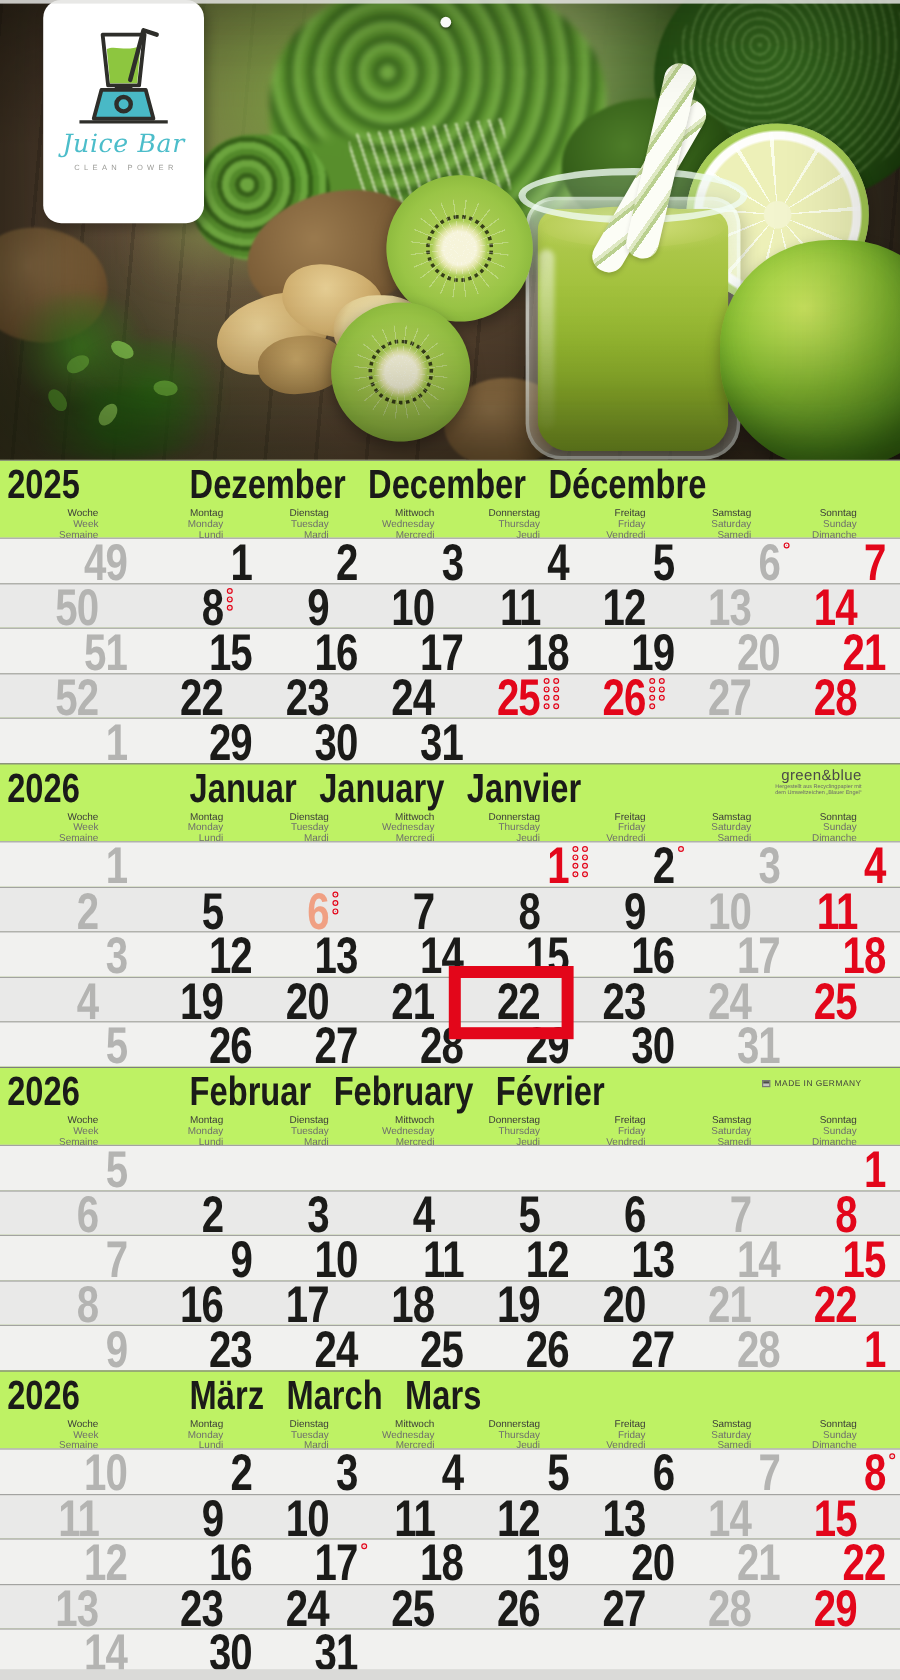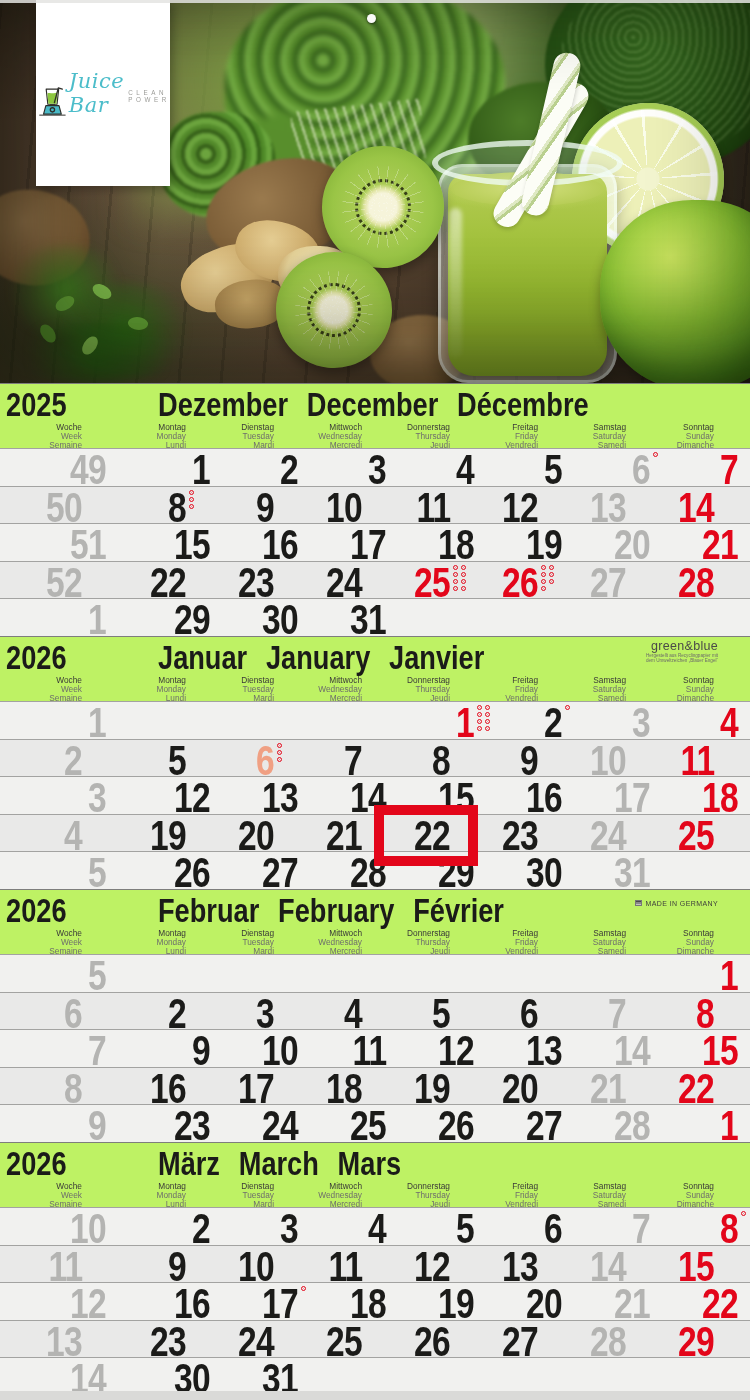--- a/index.html
+++ b/index.html
@@ -105,21 +105,21 @@
   .lf5 { left:80px; top:104px; transform:rotate(-45deg); background:#78b447 !important; }
   .ph-apple { left:600px; top:200px; width:195px; height:190px; border-radius:47%;
     background:radial-gradient(circle at 36% 30%, #c8e15e, #8cc434 38%, #5ba421 70%, #3e830f 96%);
     box-shadow:inset -10px -16px 30px rgba(20,60,5,.45), 0 6px 12px rgba(0,0,0,.3); }
   .ph-vignette { inset:0; pointer-events:none; z-index:25;
     box-shadow:inset 50px -45px 90px rgba(12,10,4,.42), inset -25px 20px 80px rgba(15,20,5,.22); }
   .ph-topline { left:0; top:0; width:100%; height:2.5px; background:rgba(228,228,226,.85); z-index:40; }
   .ph-hole { left:367px; top:14px; width:9px; height:9px; border-radius:50%; background:#fafaf8;
     box-shadow:0 1px 2.5px rgba(0,0,0,.55); z-index:41; }
   .logo-card { left:36px; top:0; width:134px; height:186px; background:#fff; z-index:30;
-    box-shadow:3px 4px 9px rgba(0,0,0,.28); display:flex; align-items:center; }
+    box-shadow:3px 4px 9px rgba(0,0,0,.28); display:flex; flex-direction:column; align-items:center;border-radius:15px; }
   .logo-card svg { margin-top:16px; }
   .brand { font-family:"DejaVu Serif", serif; font-style:italic; font-size:21px; color:#4cbdca; letter-spacing:.5px; }
   .brand-tag { font-size:6.3px; letter-spacing:3.6px; color:#9b9b97; margin-top:5px; padding-left:4px; }
 
   
   .month-section { border-top:1.5px solid #7e7e7c; background:#bef264; }
   .month-header { position:relative; height:38px; display:grid; grid-template-columns:100px 1fr; overflow:visible; }
   .month-year { text-align:right; padding-right:18px; }
   .month-title { padding-left:58px; white-space:nowrap; }
   .bigtxt { font-size:34px; line-height:40px; font-weight:700; color:#1b1b19; }

